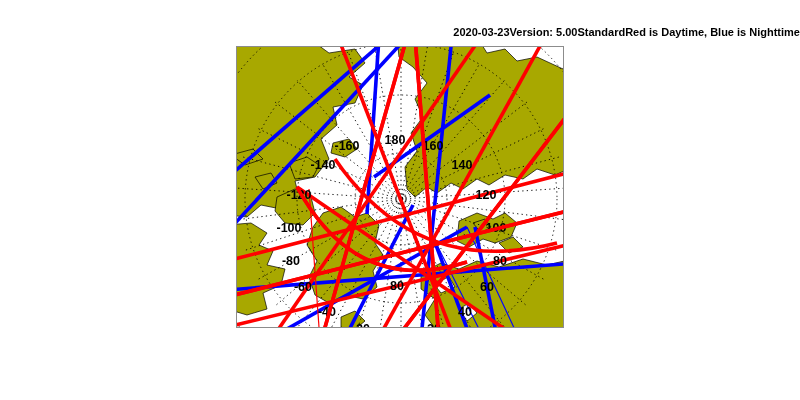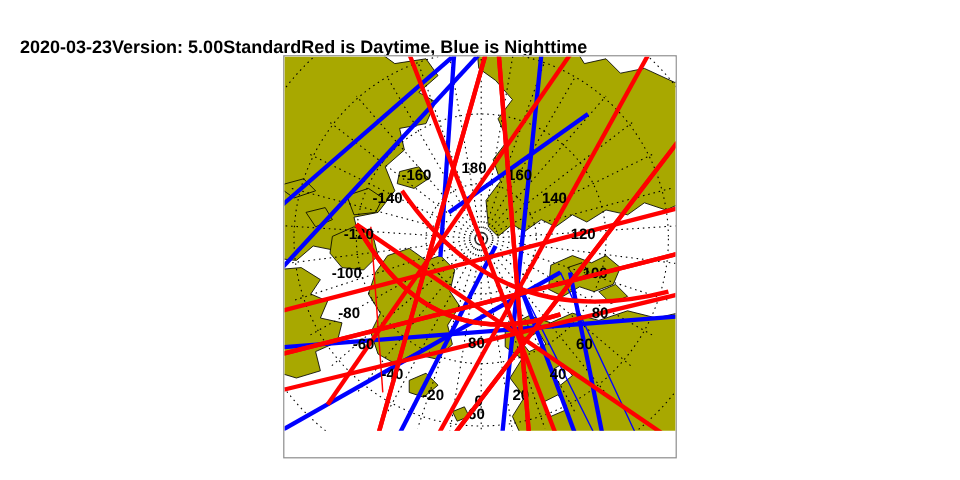--- a/index.html
+++ b/index.html
@@ -17,38 +17,38 @@
     position: relative;
     width: 800px;
     height: 400px;
     background: #ffffff;
   }
   #title-bar {
     position: absolute;
     left: 0;
     top: 14px;
     width: 800px;
-    text-align: left;
+    text-align: right;
     font-family: "Liberation Sans", sans-serif;
-    font-size: 15px;
+    font-size: 11px;
     font-weight: bold;
     color: #000000;
     letter-spacing: 0px;
     white-space: pre;
   }
   #title-bar span { display: inline; }
   .title-gap-sm { display: inline-block; width: 14px; }
   .title-gap-lg { display: inline-block; width: 20px; }
 
   #map-frame {
     position: absolute;
     left: 236px;
     top: 46px;
     width: 328px;
-    height: 336px;
+    height: 282px;
     box-sizing: border-box;
     border: 1px solid #8c8c8c;
     background: #ffffff;
     overflow: hidden;
   }
   #map-svg {
     position: absolute;
     left: 0;
     top: 0;
     display: block;

